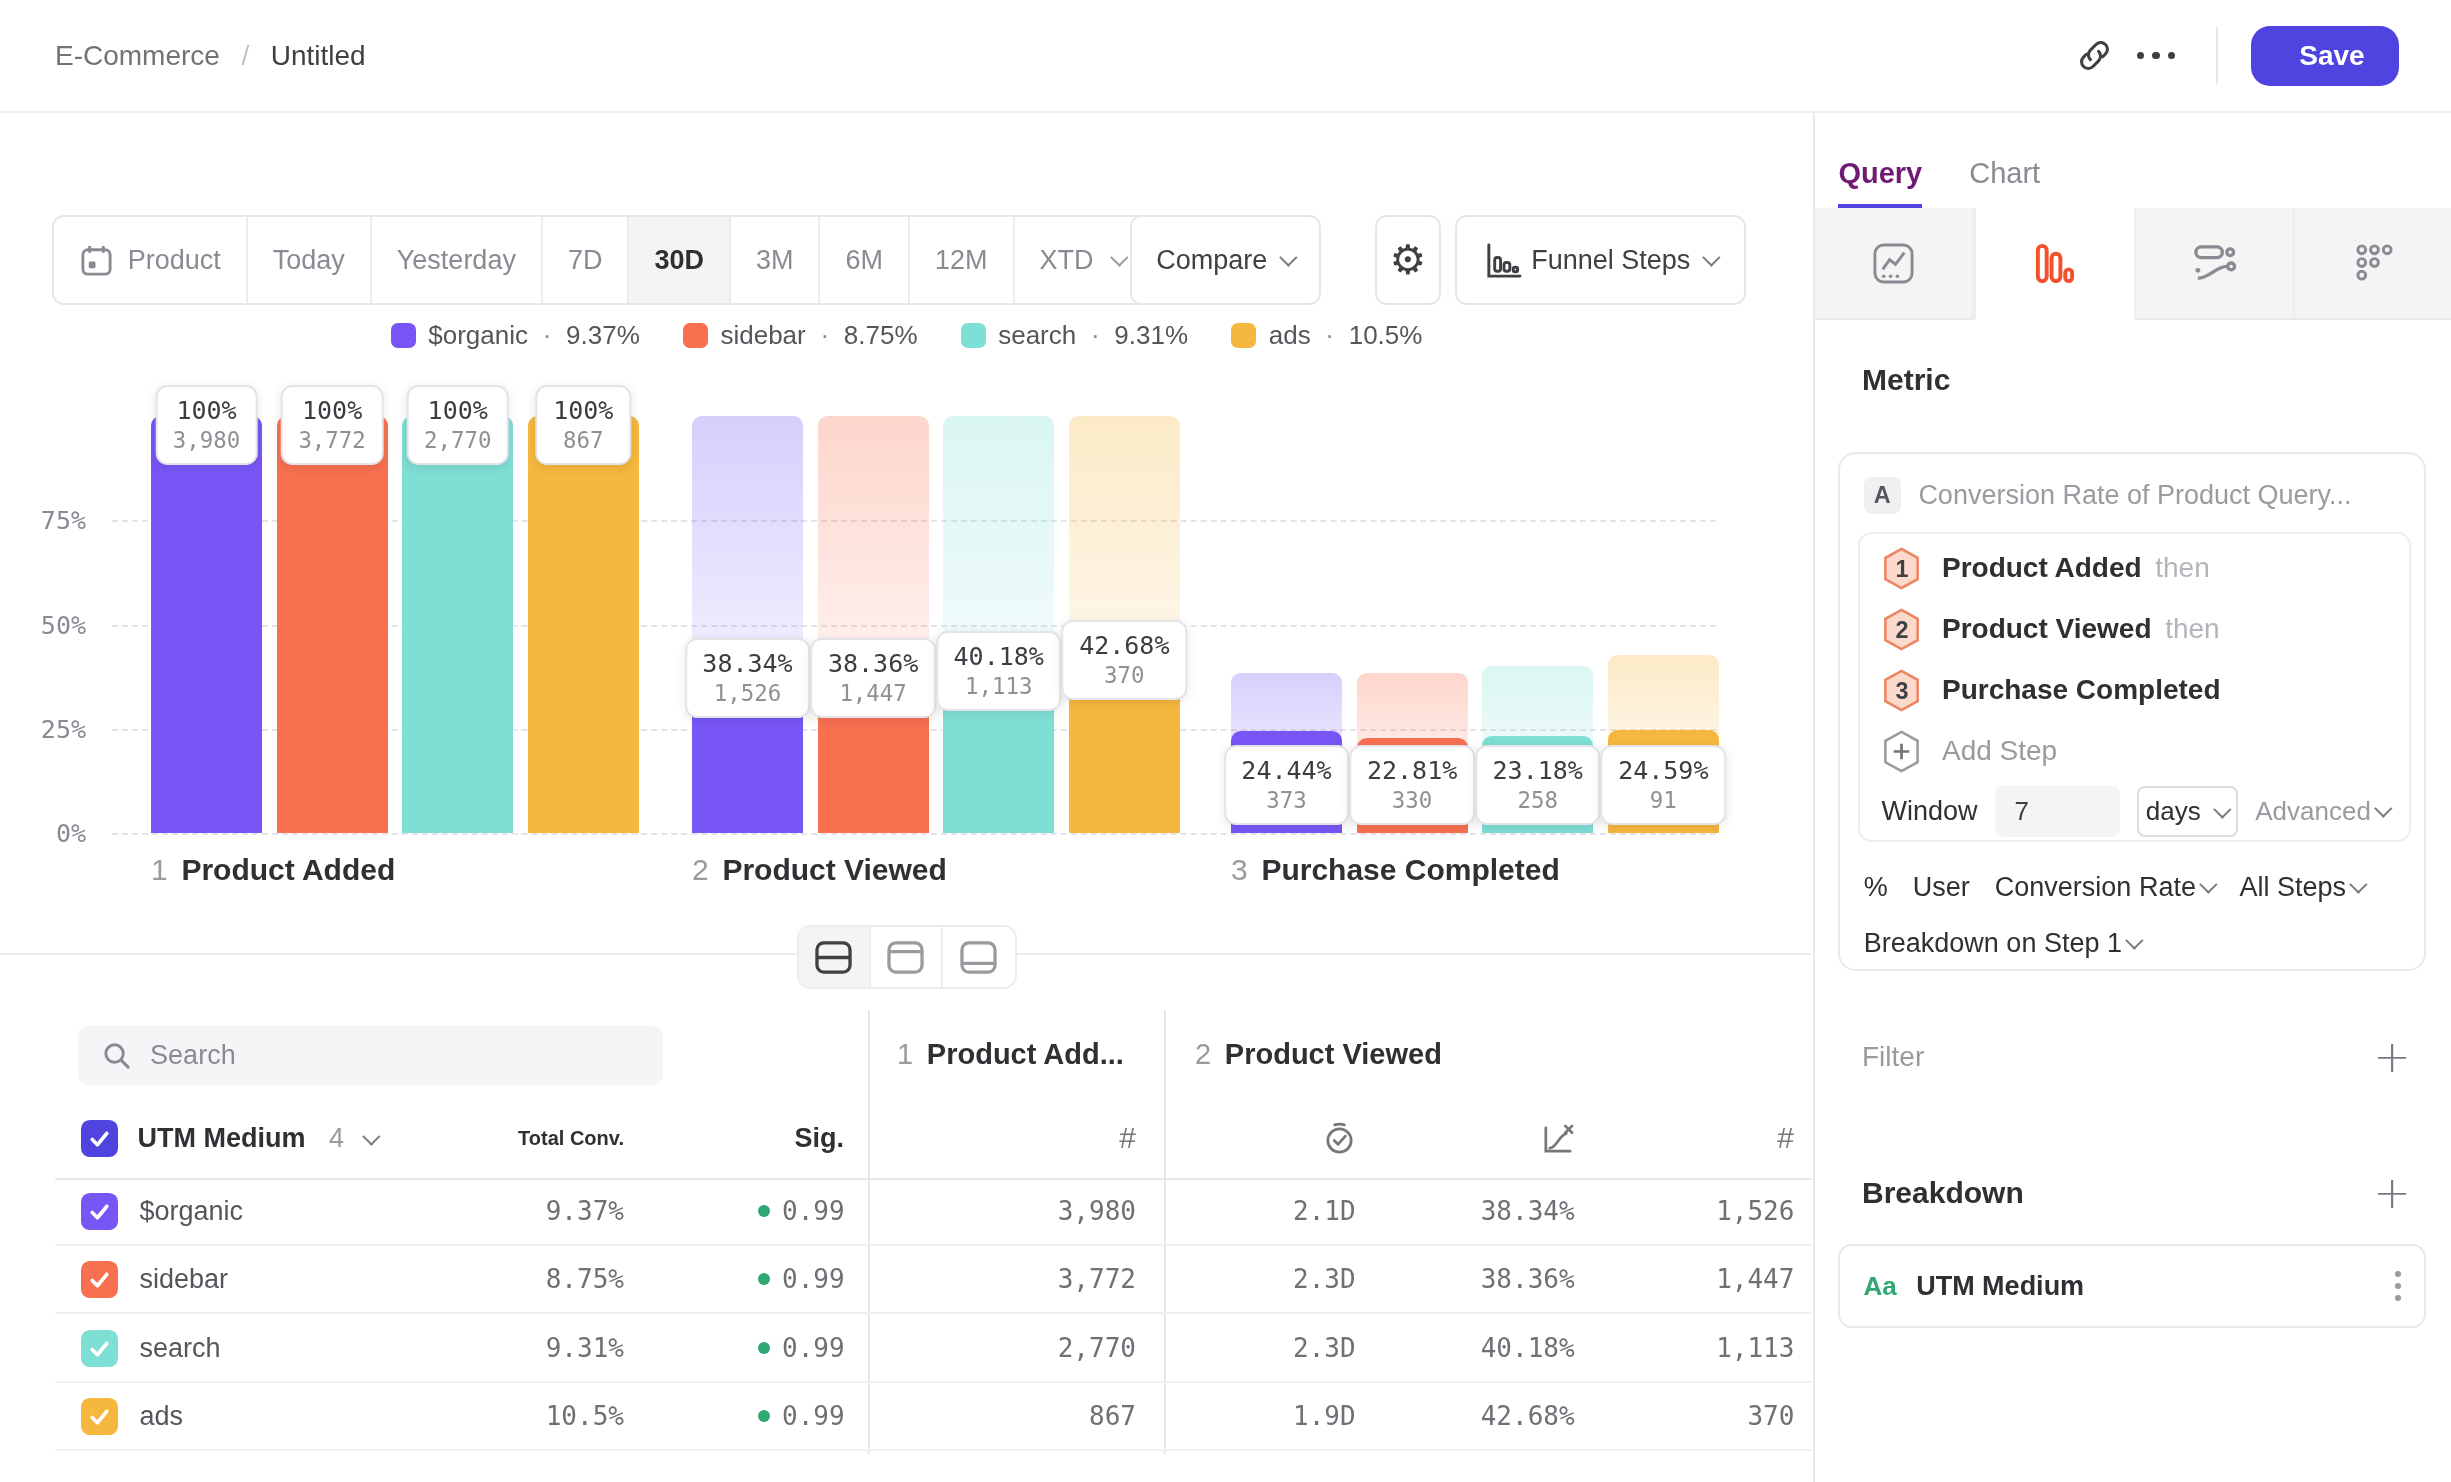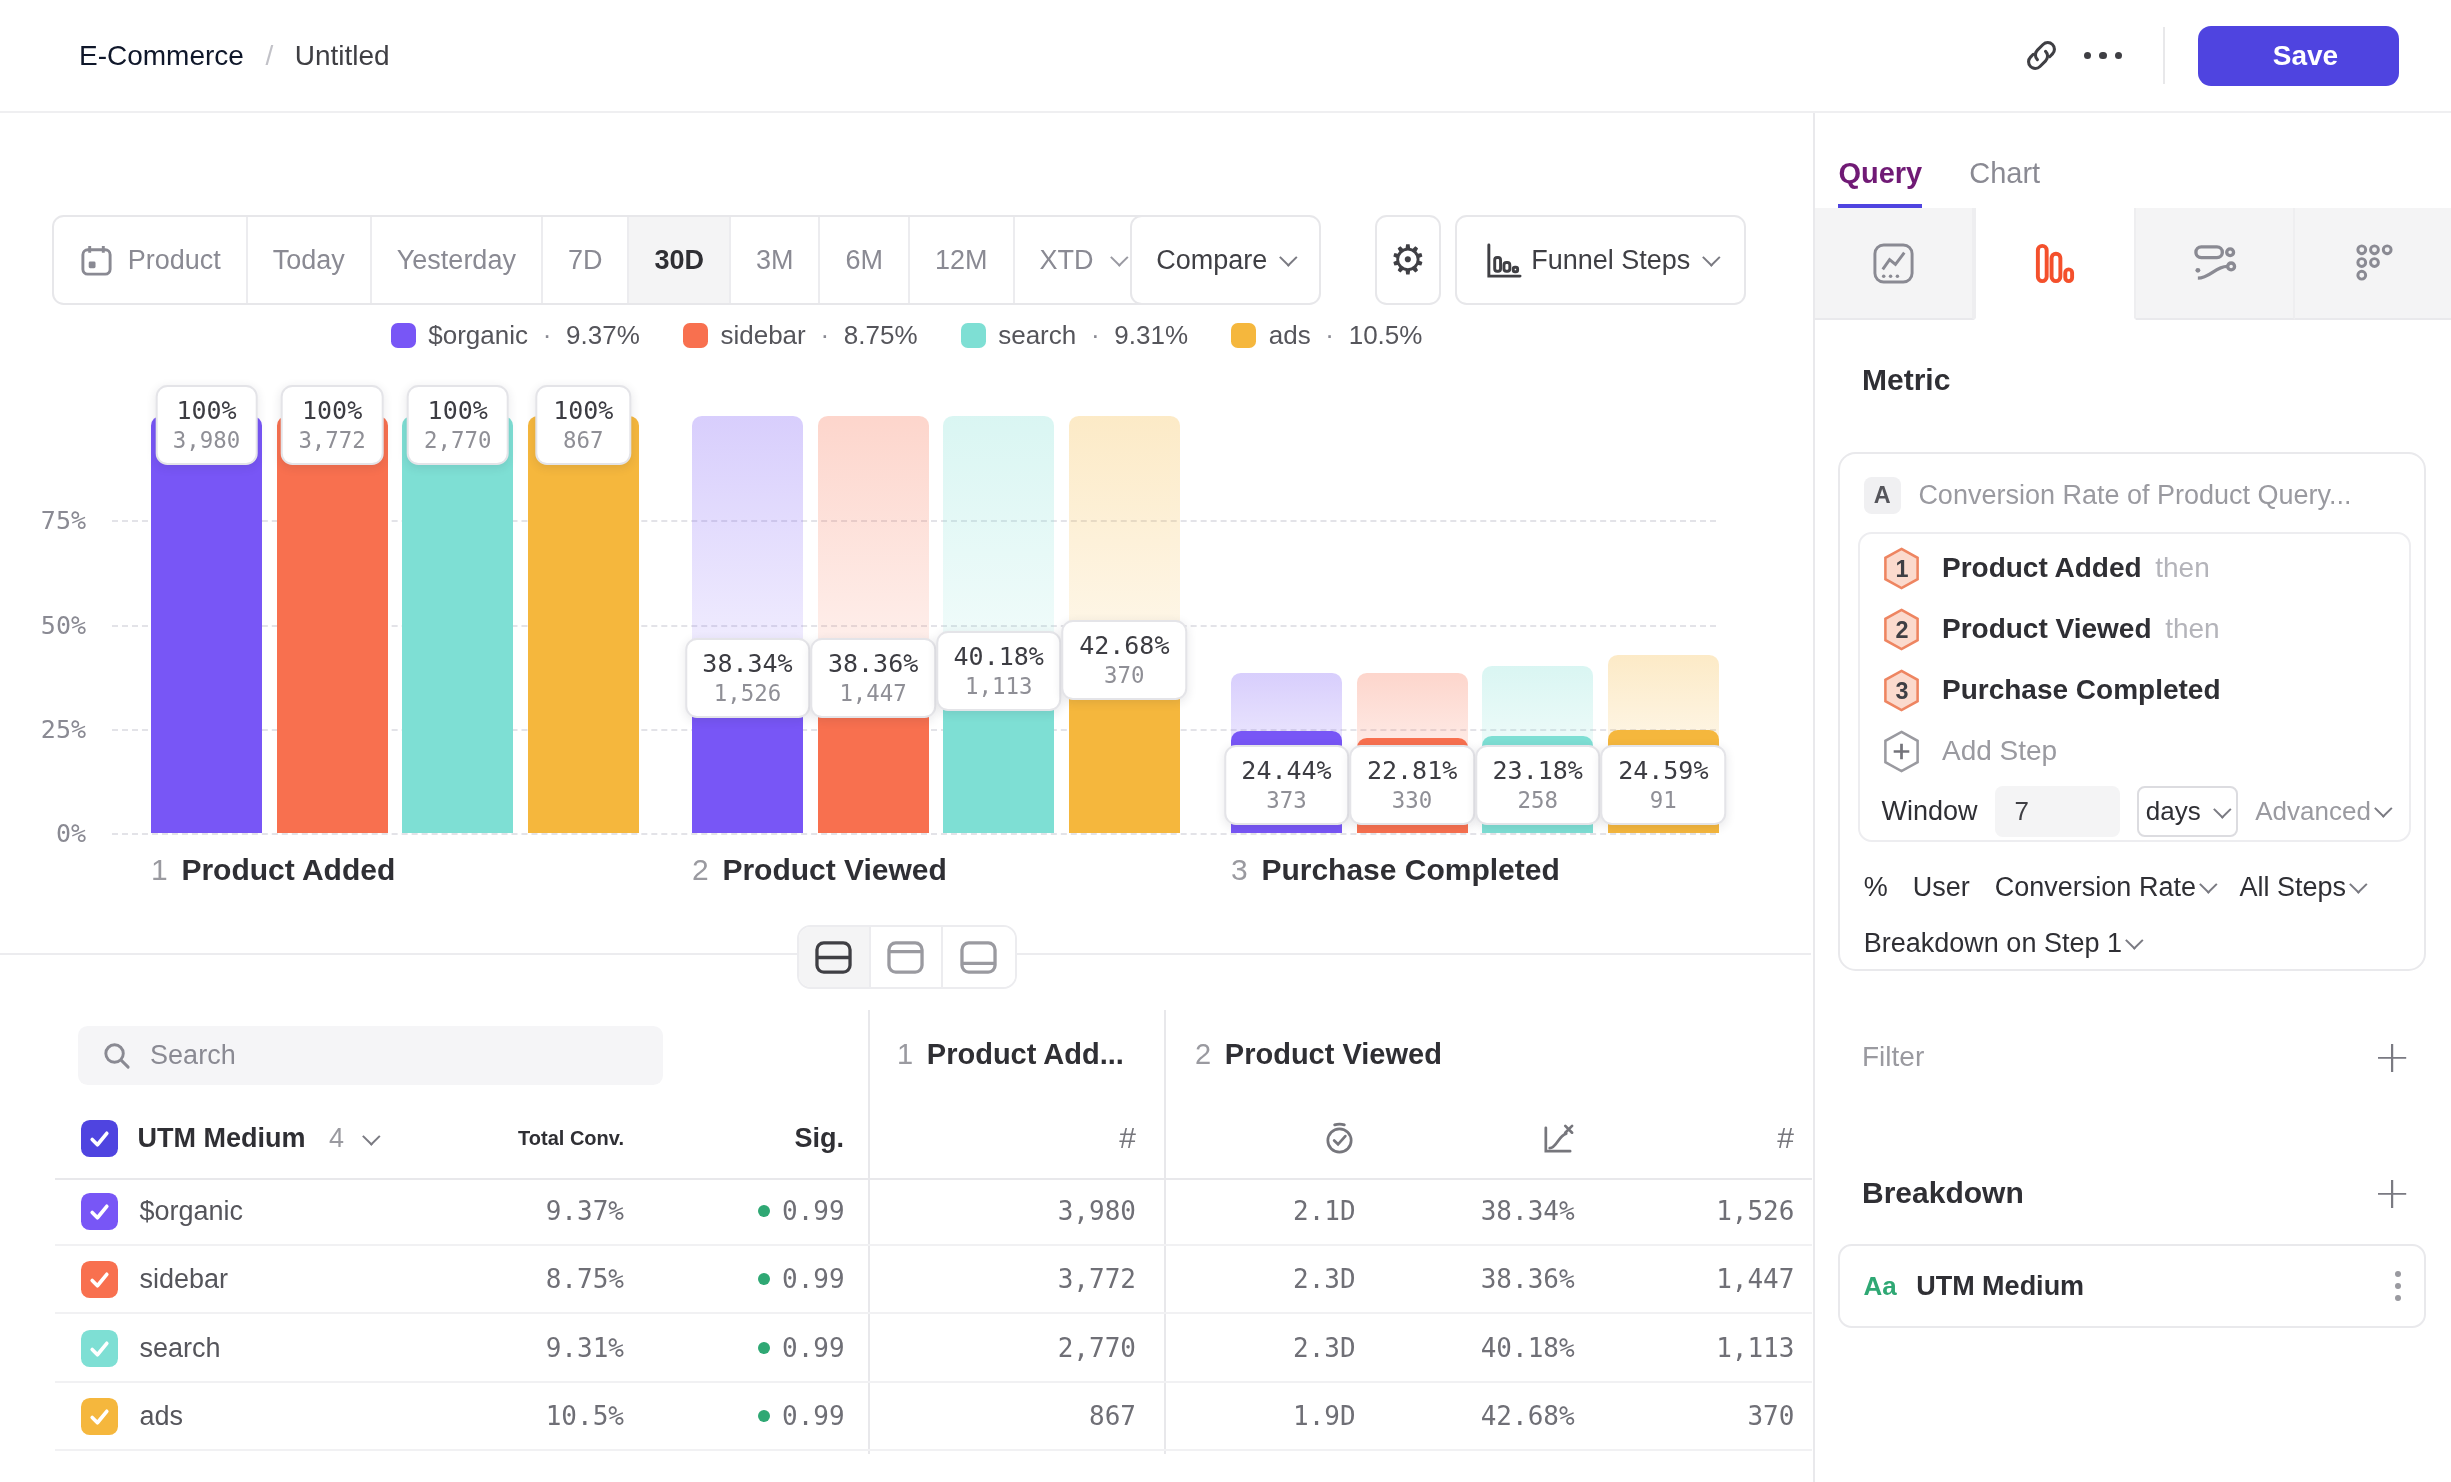--- a/index.html
+++ b/index.html
@@ -9,29 +9,29 @@
     -webkit-font-smoothing:antialiased;
   }
   button{font-family:inherit;border:none;background:none;padding:0;margin:0;cursor:pointer;}
   input{font-family:inherit;outline:none;}
 
   
   .topbar{position:absolute;left:0;top:0;width:2452px;height:113px;background:#fff;
     border-bottom:2px solid #efeff1;display:flex;align-items:center;justify-content:space-between;
     padding:0 53px 0 55px;box-sizing:border-box;z-index:5;}
   .breadcrumb{display:flex;align-items:center;gap:21.5px;font-size:28px;}
-  .bc-project{color:#0f172a;margin-left:24px;}
+  .bc-project{color:#737373;}
   .bc-sep{color:#c2c2c8;}
   .bc-title{color:#3f3f44;font-weight:500;}
   .topbar-right{display:flex;align-items:center;}
   .icon-btn{width:62px;height:62px;display:flex;align-items:center;justify-content:center;border-radius:9.8px;}
   .dots3{display:flex;gap:7.8px;}
   .dots3 i{width:7.8px;height:7.8px;border-radius:50%;background:#3f3f44;}
   .v-div{width:2px;height:57px;background:#e8e8ea;margin:0 33px 0 29px;}
-  .save-btn{width:201px;height:60px;border-radius:13px;background:#4F44E0;color:#fff;
+  .save-btn{width:148px;height:60px;border-radius:19px;background:#4F44E0;color:#fff;
     font-size:28px;font-weight:600;display:flex;align-items:center;justify-content:center;padding-left:14px;}
 
   
   .chev{display:inline-block;width:10.7px;height:10.7px;border-right:2.9px solid #7a7a82;
     border-bottom:2.9px solid #7a7a82;transform:rotate(45deg);margin:-5.9px 0 0 5.9px;flex:0 0 auto;}
 
   
   .left-main{position:absolute;left:0;top:113px;width:1813px;height:1369px;}
 
   

